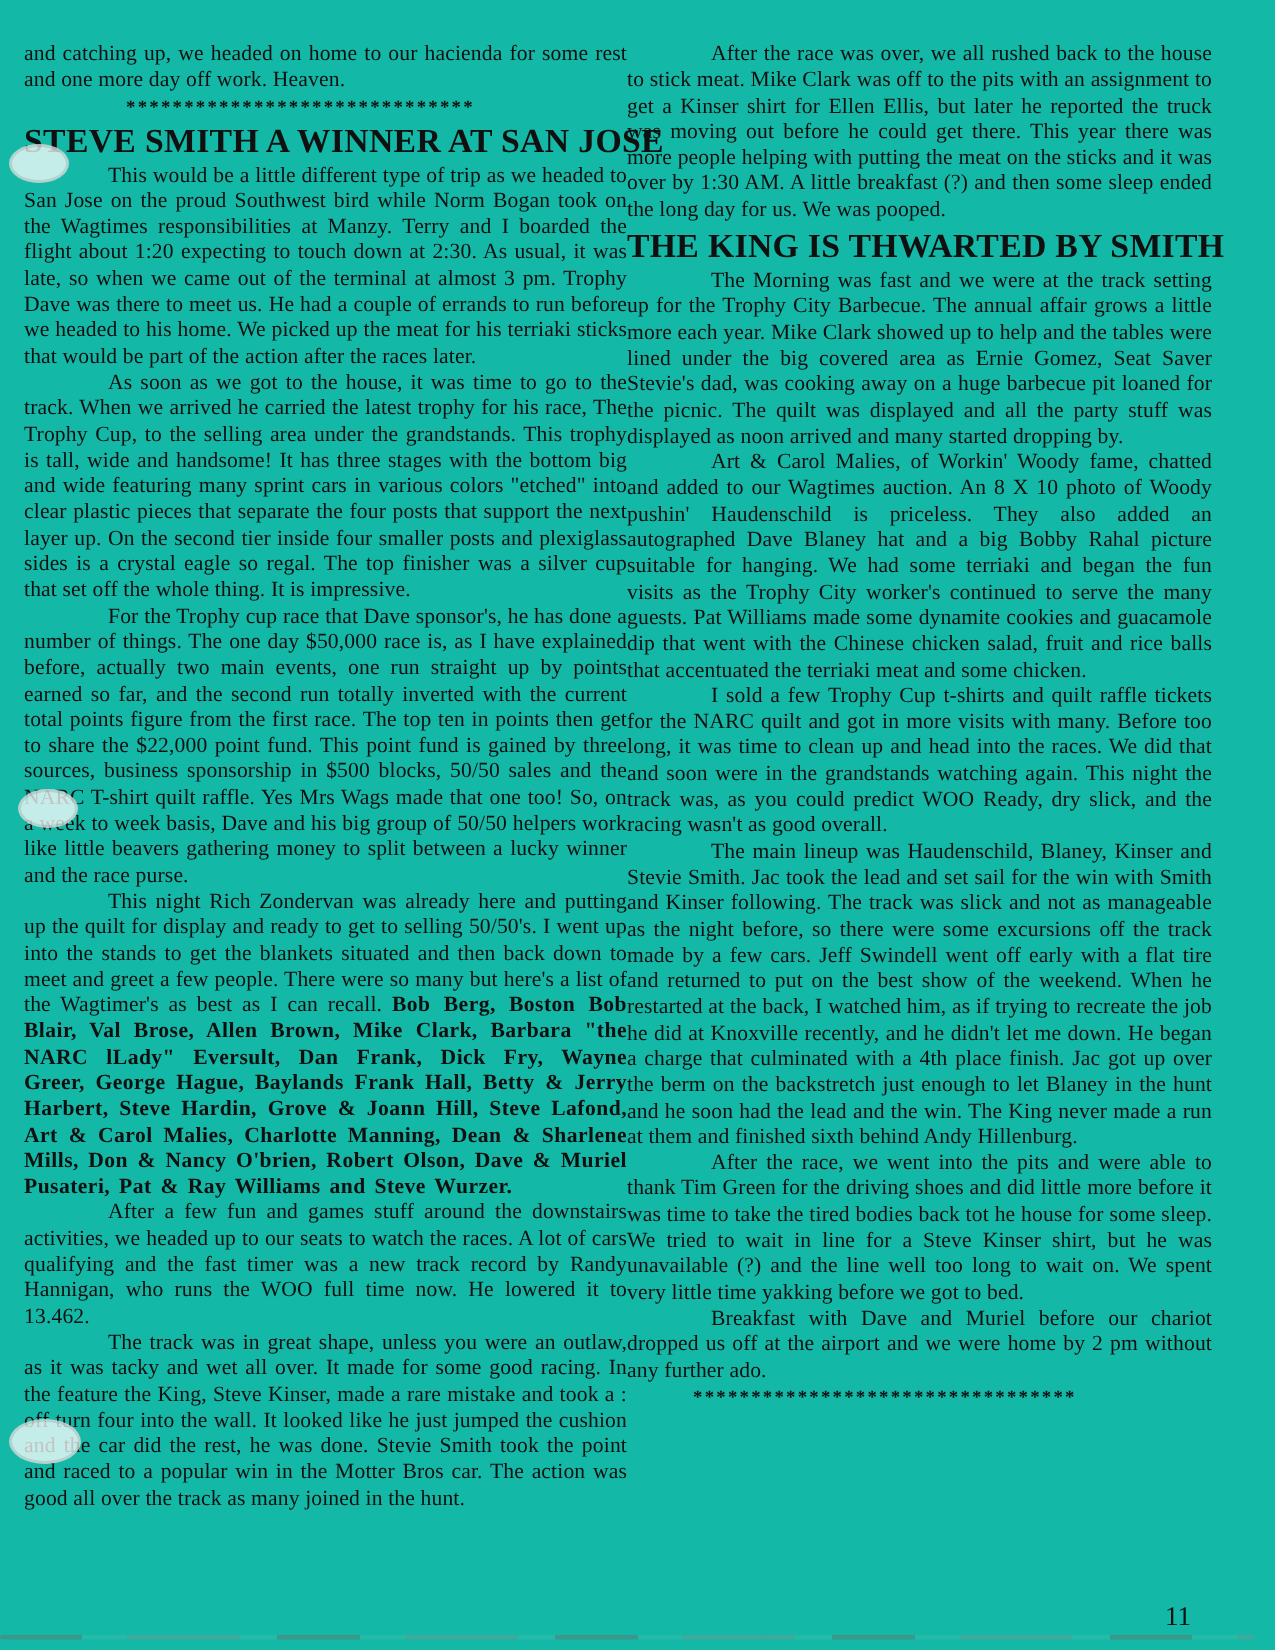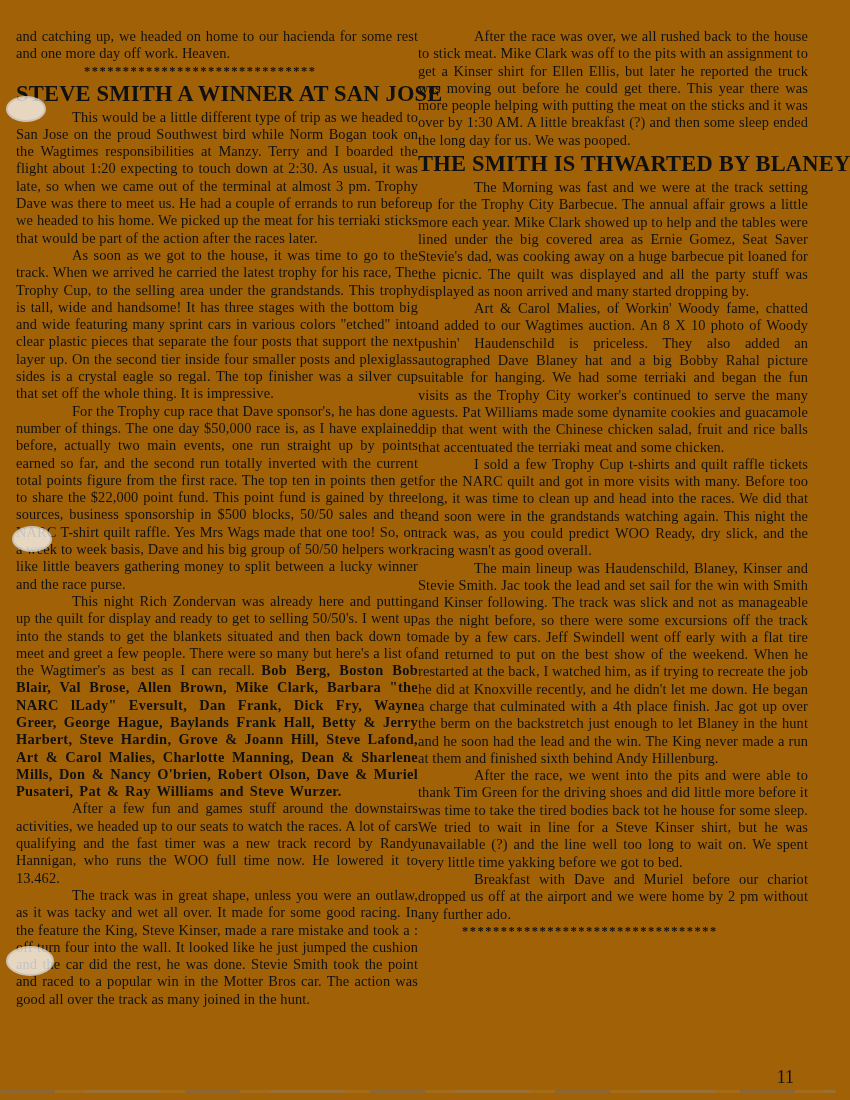--- a/index.html
+++ b/index.html
@@ -4,21 +4,21 @@
 <style>
   html,body { margin:0; padding:0; }
   body {
     width:850px; height:1100px;
     background:#f4f4f2;
     font-family:"Liberation Serif", serif;
   }
   .page {
     position:relative;
     width:850px; height:1100px;
-    background:#a16207;
+    background:#14b8a6;
     overflow:hidden;
     color:#101010;
   }
   .col {
     position:absolute;
     top:28px;
     text-align:justify;
     font-size:14.4px;
     line-height:17.3px;
     letter-spacing:0.1px;
@@ -91,21 +91,21 @@
     <p>This would be a little different type of trip as we headed to San Jose on the proud Southwest bird while Norm Bogan took on the Wagtimes responsibilities at Manzy. Terry and I boarded the flight about 1:20 expecting to touch down at 2:30. As usual, it was late, so when we came out of the terminal at almost 3 pm. Trophy Dave was there to meet us. He had a couple of errands to run before we headed to his home. We picked up the meat for his terriaki sticks that would be part of the action after the races later.</p>
     <p>As soon as we got to the house, it was time to go to the track. When we arrived he carried the latest trophy for his race, The Trophy Cup, to the selling area under the grandstands. This trophy is tall, wide and handsome! It has three stages with the bottom big and wide featuring many sprint cars in various colors "etched" into clear plastic pieces that separate the four posts that support the next layer up. On the second tier inside four smaller posts and plexiglass sides is a crystal eagle so regal. The top finisher was a silver cup that set off the whole thing. It is impressive.</p>
     <p>For the Trophy cup race that Dave sponsor's, he has done a number of things. The one day $50,000 race is, as I have explained before, actually two main events, one run straight up by points earned so far, and the second run totally inverted with the current total points figure from the first race. The top ten in points then get to share the $22,000 point fund. This point fund is gained by three sources, business sponsorship in $500 blocks, 50/50 sales and the NARC T-shirt quilt raffle. Yes Mrs Wags made that one too! So, on a week to week basis, Dave and his big group of 50/50 helpers work like little beavers gathering money to split between a lucky winner and the race purse.</p>
     <p><span>This night Rich Zondervan was already here and putting up the quilt for display and ready to get to selling 50/50's. I went up into the stands to get the blankets situated and then back down to meet and greet a few people. There were so many but here's a list of the Wagtimer's as best as I can recall. </span><span class="names">Bob Berg, Boston Bob Blair, Val Brose, Allen Brown, Mike Clark, Barbara "the NARC lLady" Eversult, Dan Frank, Dick Fry, Wayne Greer, George Hague, Baylands Frank Hall, Betty &amp; Jerry Harbert, Steve Hardin, Grove &amp; Joann Hill, Steve Lafond, Art &amp; Carol Malies, Charlotte Manning, Dean &amp; Sharlene Mills, Don &amp; Nancy O'brien, Robert Olson, Dave &amp; Muriel Pusateri, Pat &amp; Ray Williams and Steve Wurzer.</span></p>
     <p>After a few fun and games stuff around the downstairs activities, we headed up to our seats to watch the races. A lot of cars qualifying and the fast timer was a new track record by Randy Hannigan, who runs the WOO full time now. He lowered it to 13.462.</p>
     <p>The track was in great shape, unless you were an outlaw, as it was tacky and wet all over. It made for some good racing. In the feature the King, Steve Kinser, made a rare mistake and took a : off turn four into the wall. It looked like he just jumped the cushion and the car did the rest, he was done. Stevie Smith took the point and raced to a popular win in the Motter Bros car. The action was good all over the track as many joined in the hunt.</p>
   </div>
 
   <div class="col col-right">
     <p>After the race was over, we all rushed back to the house to stick meat. Mike Clark was off to the pits with an assignment to get a Kinser shirt for Ellen Ellis, but later he reported the truck was moving out before he could get there. This year there was more people helping with putting the meat on the sticks and it was over by 1:30 AM. A little breakfast (?) and then some sleep ended the long day for us. We was pooped.</p>
-    <h2 class="heading">THE SMITH IS THWARTED BY BLANEY</h2>
+    <h2 class="heading">THE KING IS THWARTED BY SMITH</h2>
     <p>The Morning was fast and we were at the track setting up for the Trophy City Barbecue. The annual affair grows a little more each year. Mike Clark showed up to help and the tables were lined under the big covered area as Ernie Gomez, Seat Saver Stevie's dad, was cooking away on a huge barbecue pit loaned for the picnic. The quilt was displayed and all the party stuff was displayed as noon arrived and many started dropping by.</p>
     <p>Art &amp; Carol Malies, of Workin' Woody fame, chatted and added to our Wagtimes auction. An 8 X 10 photo of Woody pushin' Haudenschild is priceless. They also added an autographed Dave Blaney hat and a big Bobby Rahal picture suitable for hanging. We had some terriaki and began the fun visits as the Trophy City worker's continued to serve the many guests. Pat Williams made some dynamite cookies and guacamole dip that went with the Chinese chicken salad, fruit and rice balls that accentuated the terriaki meat and some chicken.</p>
     <p>I sold a few Trophy Cup t-shirts and quilt raffle tickets for the NARC quilt and got in more visits with many. Before too long, it was time to clean up and head into the races. We did that and soon were in the grandstands watching again. This night the track was, as you could predict WOO Ready, dry slick, and the racing wasn't as good overall.</p>
     <p>The main lineup was Haudenschild, Blaney, Kinser and Stevie Smith. Jac took the lead and set sail for the win with Smith and Kinser following. The track was slick and not as manageable as the night before, so there were some excursions off the track made by a few cars. Jeff Swindell went off early with a flat tire and returned to put on the best show of the weekend.  When he restarted at the back, I watched him, as if trying to recreate the job he did at Knoxville recently, and he didn't let me down. He began a charge that culminated with a 4th place finish. Jac got up over the berm on the backstretch just enough to let Blaney in the hunt and he soon had the lead and the win. The King never made a run at them and finished sixth behind Andy Hillenburg.</p>
     <p>After the race, we went into the pits and were able to thank Tim Green for the driving shoes and did little more before it was time to take the tired bodies back tot he house for some sleep. We tried to wait in line for a Steve Kinser shirt, but he was unavailable (?) and the line well too long to wait on. We spent very little time yakking before we got to bed.</p>
     <p>Breakfast with Dave and Muriel before our chariot dropped us off at the airport and we were home by 2 pm without any further ado.</p>
     <p class="sep sep-right">*********************************</p>
   </div>
 
   <div class="scan-artifact artifact-1"></div>

